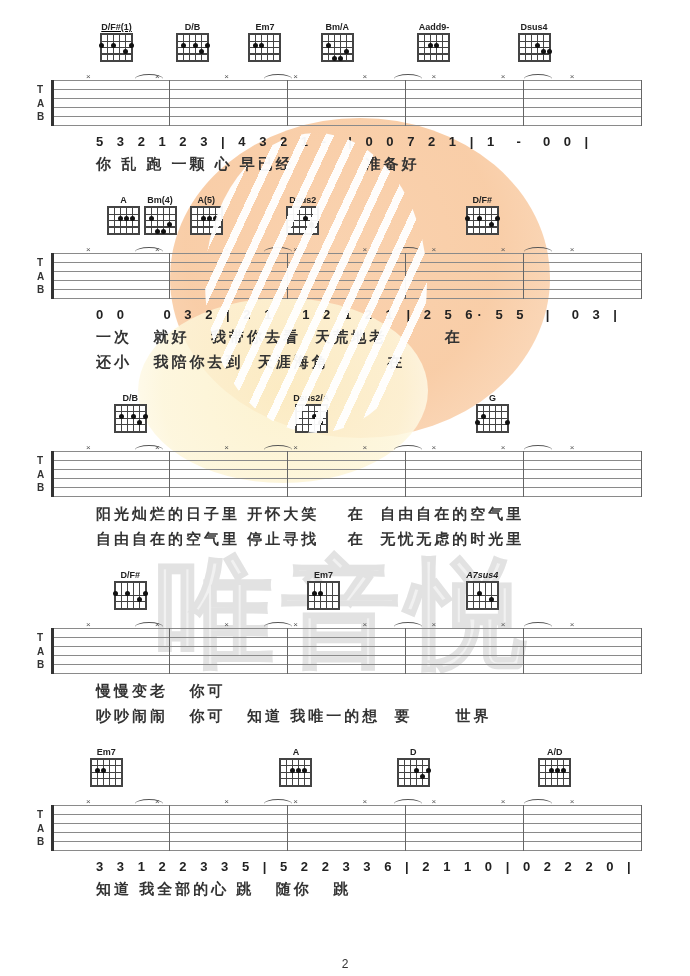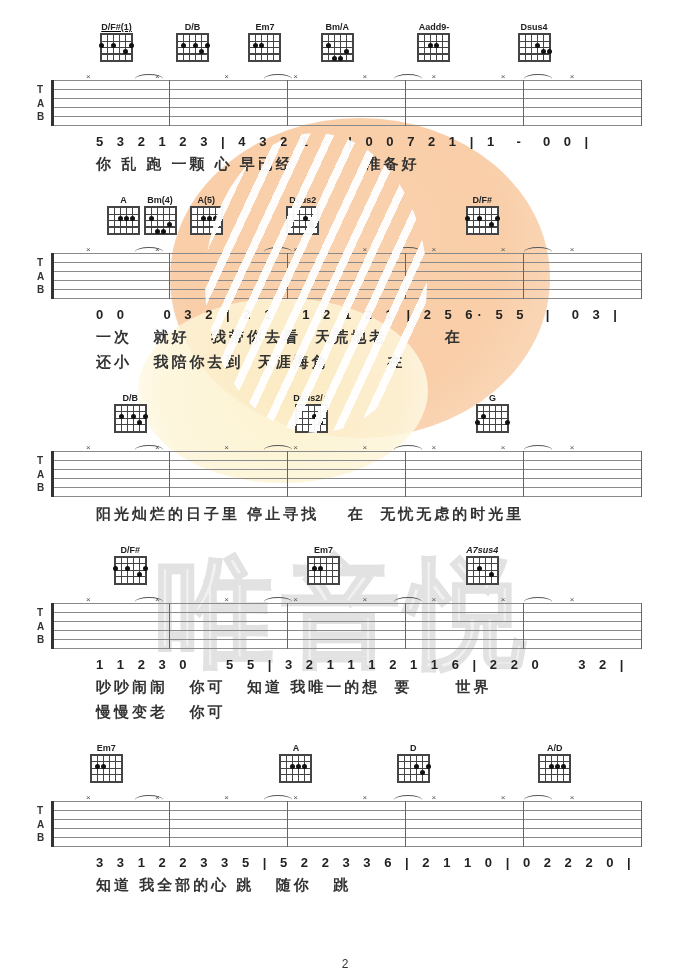--- a/index.html
+++ b/index.html
@@ -237,21 +237,22 @@
             <div class="barline" style="left: calc(40% - 1px);"></div>
             <div class="barline" style="left: calc(60% - 1px);"></div>
             <div class="barline" style="left: calc(80% - 1px);"></div>
             <div class="barline" style="left: calc(100% - 1px);"></div>
             <div class="xmarks">×  ×  ×  ×  ×  ×  ×  ×  ×  ×  ×  ×</div>
             <div class="tie" style="left: 14%;"></div>
             <div class="tie" style="left: 36%;"></div>
             <div class="tie" style="left: 58%;"></div>
             <div class="tie" style="left: 80%;"></div>
           </div>
-          <div class="lyric">阳光灿烂的日子里 停止寻找    在  无忧无虑的时光里</div>
+          <div class="lyric">阳光灿烂的日子里 开怀大笑    在  自由自在的空气里</div>
+          <div class="lyric">自由自在的空气里 停止寻找    在  无忧无虑的时光里</div>
         </div>
         <div class="system">
           <div class="chords-row">
             <div class="chord" style="left: 16.5%;">
               <div class="chord-label">D/F#</div>
               <div class="chord-grid">
                 <span class="chord-dot" style="left: -2px; top: 8.5px;"></span>
                 <span class="chord-dot" style="left: 10px; top: 8.5px;"></span>
                 <span class="chord-dot" style="left: 22px; top: 15px;"></span>
                 <span class="chord-dot" style="left: 28px; top: 8.5px;"></span>
@@ -281,23 +282,22 @@
             <div class="barline" style="left: calc(40% - 1px);"></div>
             <div class="barline" style="left: calc(60% - 1px);"></div>
             <div class="barline" style="left: calc(80% - 1px);"></div>
             <div class="barline" style="left: calc(100% - 1px);"></div>
             <div class="xmarks">×  ×  ×  ×  ×  ×  ×  ×  ×  ×  ×  ×</div>
             <div class="tie" style="left: 14%;"></div>
             <div class="tie" style="left: 36%;"></div>
             <div class="tie" style="left: 58%;"></div>
             <div class="tie" style="left: 80%;"></div>
           </div>
-          <div class="numbers">1 1 2 3 0    5 5 | 3 2 1 1 1 2 1 1 6 | 2 2 0    3 2 |</div>
+          <div class="lyric">慢慢变老   你可</div>
           <div class="lyric">吵吵闹闹   你可   知道 我唯一的想  要      世界</div>
-          <div class="lyric">慢慢变老   你可</div>
         </div>
         <div class="system">
           <div class="chords-row">
             <div class="chord" style="left: 13%;">
               <div class="chord-label">Em7</div>
               <div class="chord-grid">
                 <span class="chord-dot" style="left: 4px; top: 8.5px;"></span>
                 <span class="chord-dot" style="left: 10px; top: 8.5px;"></span>
               </div>
             </div>

